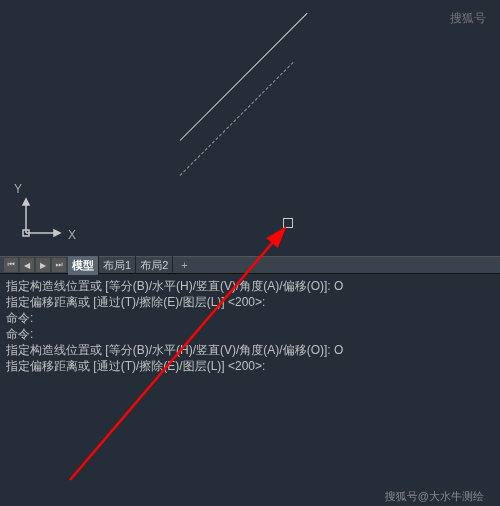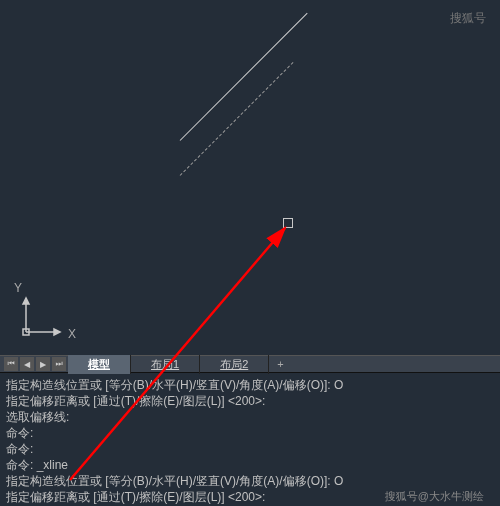--- a/index.html
+++ b/index.html
@@ -1,29 +1,29 @@
 <!DOCTYPE html>
 <html><head>
   <meta charset="utf-8">
   <style>
     * { margin: 0; padding: 0; box-sizing: border-box; font-family: "Microsoft YaHei", sans-serif; }
     body { width: 500px; height: 506px; background: #242d38; color: #c8c8c8; font-size: 12px; overflow: hidden; position: relative; }
-    .canvas-area { position: relative; width: 500px; height: 355px; background: #242d38; }
+    .canvas-area { position: relative; width: 500px; height: 256px; background: #242d38; }
     .ucs-icon { position: absolute; left: 18px; bottom: 12px; }
     .ucs-icon svg { stroke: #c8c8c8; stroke-width: 1.5; fill: none; }
     .ucs-label-y { position: absolute; left: 14px; bottom: 60px; font-size: 12px; color: #aaa; }
     .ucs-label-x { position: absolute; left: 68px; bottom: 14px; font-size: 12px; color: #aaa; }
     .line-solid { position: absolute; top: 140px; left: 180px; width: 180px; height: 1px; background: #d0d0d0; transform: rotate(-45deg); transform-origin: left center; }
     .line-dash { position: absolute; top: 175px; left: 180px; width: 160px; height: 0; border-top: 1px dashed #999; transform: rotate(-45deg); transform-origin: left center; }
     .pick-box { position: absolute; top: 218px; left: 283px; width: 10px; height: 10px; border: 1px solid #c8c8c8; }
     .red-arrow { position: absolute; top: 218px; left: 60px; pointer-events: none; }
     .tab-bar { display: flex; align-items: center; height: 18px; background: #3a424d; border-top: 1px solid #555; border-bottom: 1px solid #111; }
     .nav-btns { display: flex; padding-left: 4px; }
     .nav-btn { width: 14px; height: 14px; background: #555; margin-right: 2px; display: flex; align-items: center; justify-content: center; font-size: 8px; color: #ccc; }
-    .tab { padding: 2px 20px; font-size: 11px; color: #ccc; border-right: 1px solid #222; text-decoration: underline; }
+    .tab { padding: 2px 4px; font-size: 11px; color: #ccc; border-right: 1px solid #222; }
     .tab.active { background: #5a6572; color: #fff; font-weight: bold; }
     .tab-add { padding: 2px 8px; color: #aaa; font-size: 11px; }
     .cmd-history { padding: 4px 6px 2px 6px; background: #242d38; font-size: 12px; line-height: 16px; color: #c0c0c0; font-family: SimSun, monospace; }
     .cmd-line { white-space: nowrap; overflow: hidden; }
     .watermark { position: absolute; right: 16px; bottom: 2px; font-size: 11px; color: #888; }
     .watermark2 { position: absolute; right: 14px; top: 10px; font-size: 12px; color: #777; }
   </style>
 </head>
 <body>
 
@@ -62,21 +62,19 @@
   </div>
   <div class="tab active">模型</div>
   <div class="tab">布局1</div>
   <div class="tab">布局2</div>
   <div class="tab-add">+</div>
 </div>
 
 <div class="cmd-history">
   <div class="cmd-line">指定构造线位置或  [等分(B)/水平(H)/竖直(V)/角度(A)/偏移(O)]: O</div>
   <div class="cmd-line">指定偏移距离或 [通过(T)/擦除(E)/图层(L)] &lt;200&gt;:</div>
-  <div class="cmd-line">选取偏移线:</div>
   <div class="cmd-line">命令:</div>
   <div class="cmd-line">命令:</div>
-  <div class="cmd-line">命令: _xline</div>
   <div class="cmd-line">指定构造线位置或  [等分(B)/水平(H)/竖直(V)/角度(A)/偏移(O)]: O</div>
   <div class="cmd-line">指定偏移距离或 [通过(T)/擦除(E)/图层(L)] &lt;200&gt;:</div>
 </div>
 
 <div class="watermark">搜狐号@大水牛测绘</div>
 
 </body></html>

